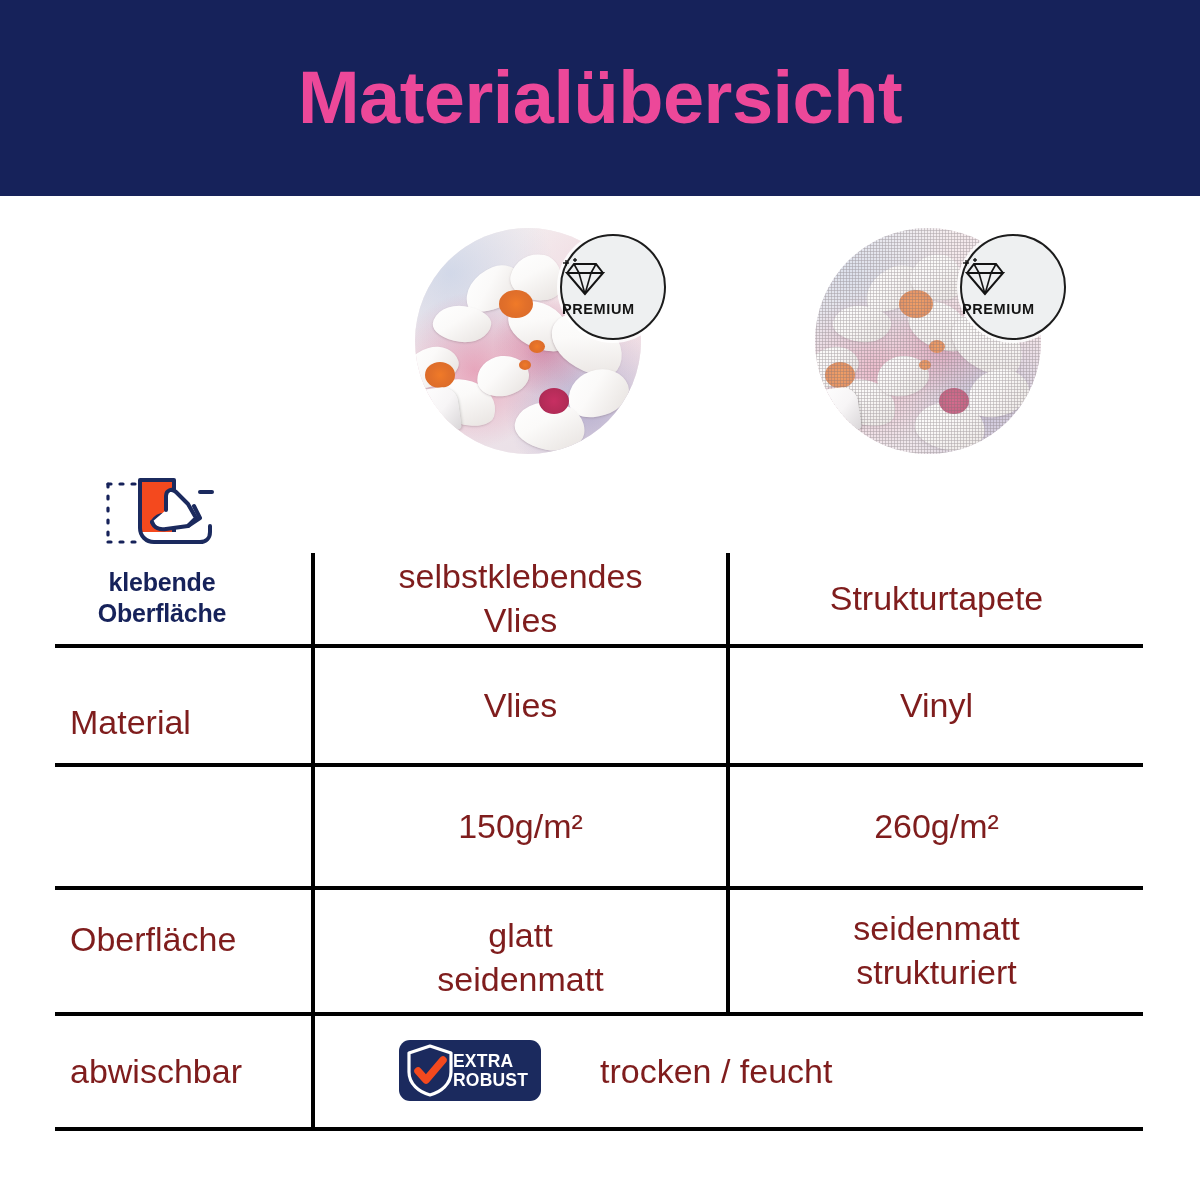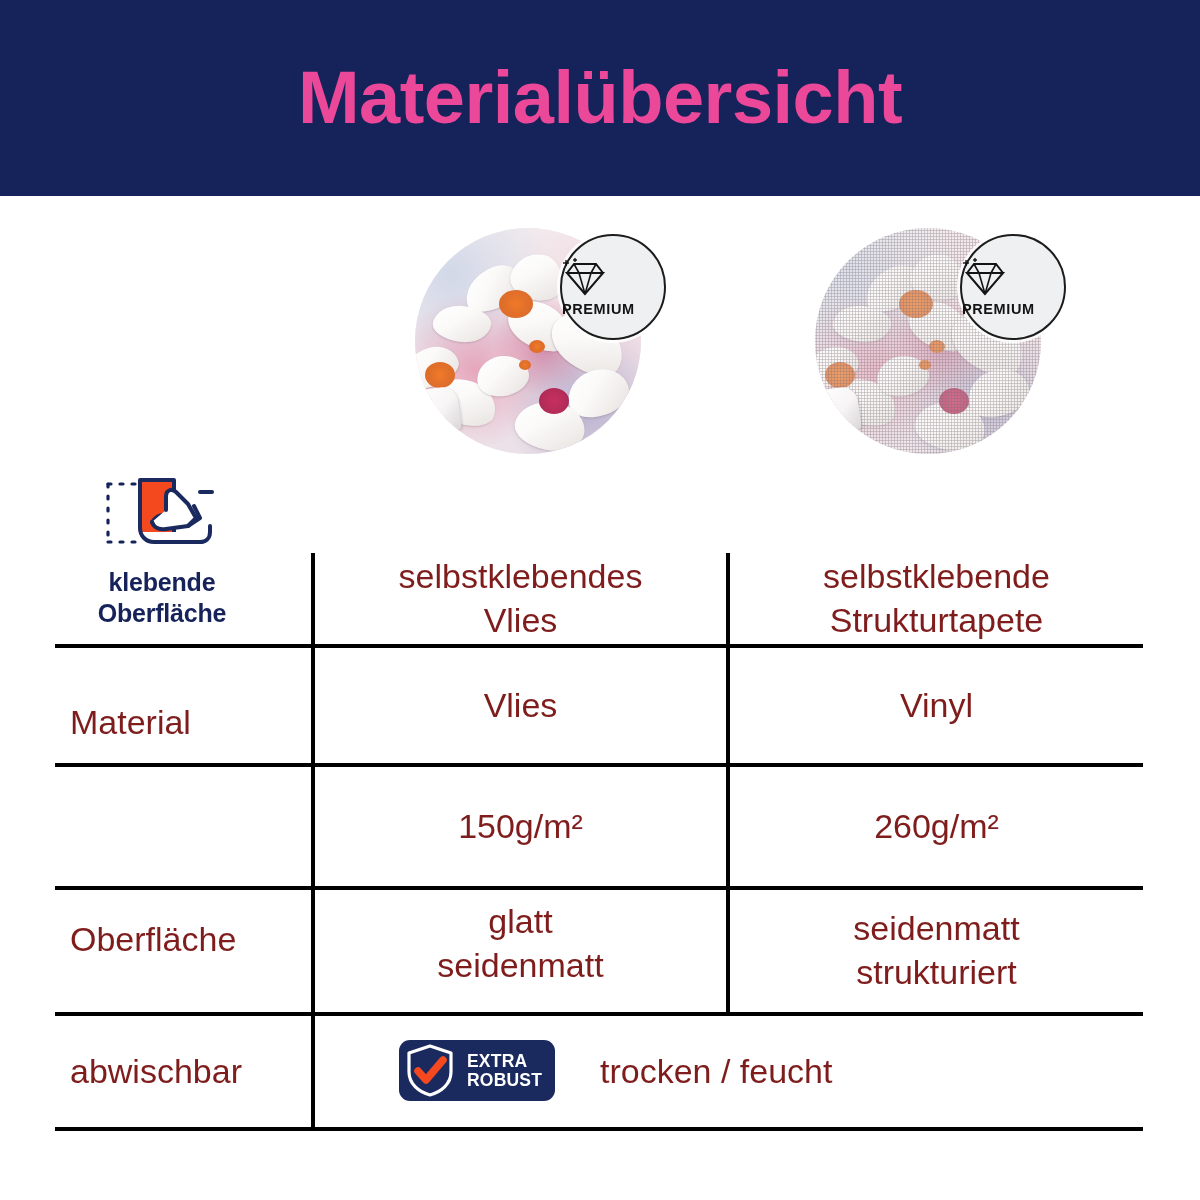--- a/index.html
+++ b/index.html
@@ -214,21 +214,20 @@
     position: absolute;
     left: 399px;
     top: 1040px;
     width: 142px;
     height: 61px;
     background: #1b2a5e;
     border-radius: 11px;
     display: flex;
     align-items: center;
     z-index: 5;
-    padding-left: 14px;
   }
   #extra-robust-text {
     color: #ffffff;
     font-family: "Liberation Sans", sans-serif;
     font-weight: bold;
     font-size: 17.5px;
     line-height: 1.05;
     letter-spacing: 0.2px;
     margin-left: 54px;
     text-align: left;
@@ -383,21 +382,20 @@
       <span style="visibility:hidden;">klebende Rückseite</span>
     </div>
     <div class="cell" style="left:260px; top:0px; width:411px; height:91px;">
       <span>
         <span class="two-line">selbstklebendes</span>
         <span class="two-line">Vlies</span>
       </span>
     </div>
     <div class="cell" style="left:675px; top:0px; width:413px; height:91px;">
       <span>
-        <span class="two-line">selbstklebende</span>
         <span class="two-line">Strukturtapete</span>
       </span>
     </div>
 
     <div class="cell left-col" style="left:0px; top:95px; width:256px; height:149px;">
       <span>Material</span>
     </div>
     <div class="cell" style="left:260px; top:95px; width:411px; height:115px;">
       <span>Vlies</span>
     </div>
@@ -408,21 +406,21 @@
     <div class="cell" style="left:260px; top:214px; width:411px; height:119px;">
       <span>150g/m²</span>
     </div>
     <div class="cell" style="left:675px; top:214px; width:413px; height:119px;">
       <span>260g/m²</span>
     </div>
 
     <div class="cell left-col" style="left:0px; top:337px; width:256px; height:100px;">
       <span>Oberfläche</span>
     </div>
-    <div class="cell" style="left:260px; top:338px; width:411px; height:106px;">
+    <div class="cell" style="left:260px; top:352px; width:411px; height:106px;">
       <span>
         <span class="two-line">glatt</span>
         <span class="two-line">seidenmatt</span>
       </span>
     </div>
     <div class="cell" style="left:675px; top:337px; width:413px; height:122px;">
       <span>
         <span class="two-line">seidenmatt</span>
         <span class="two-line">strukturiert</span>
       </span>

